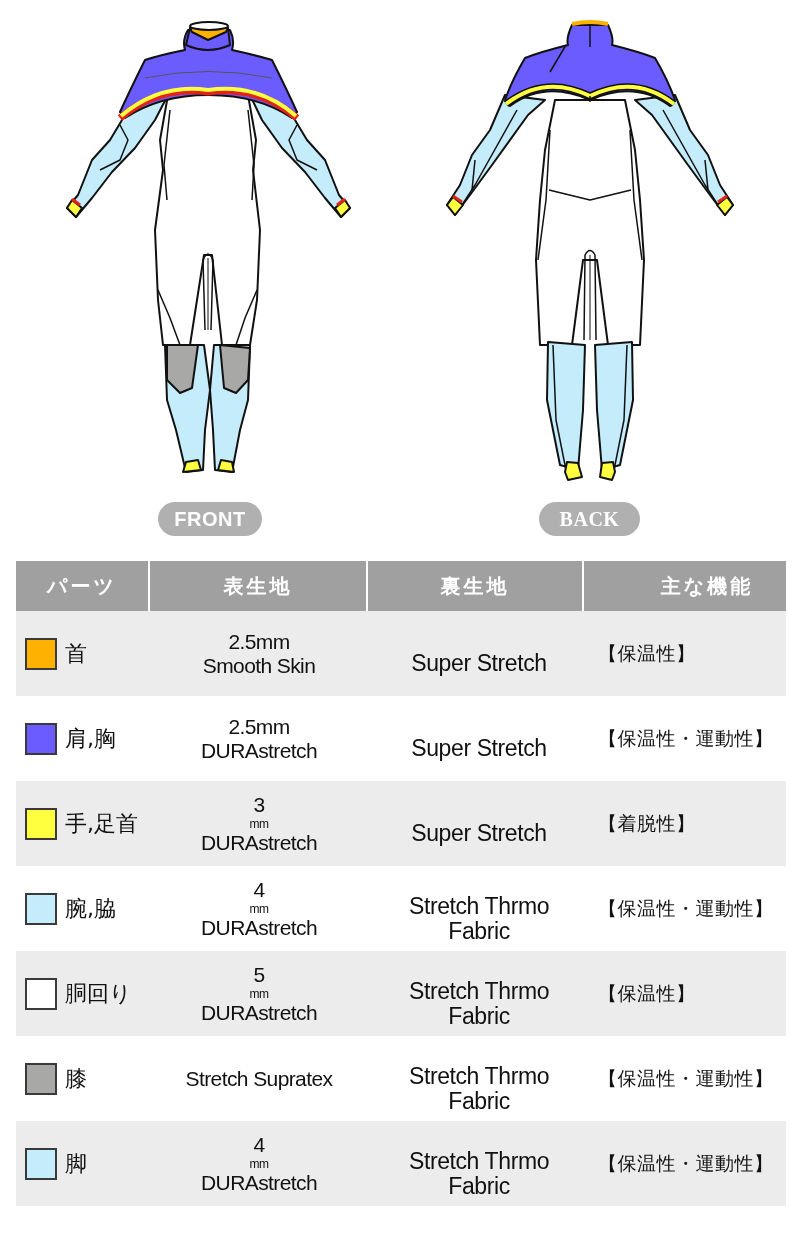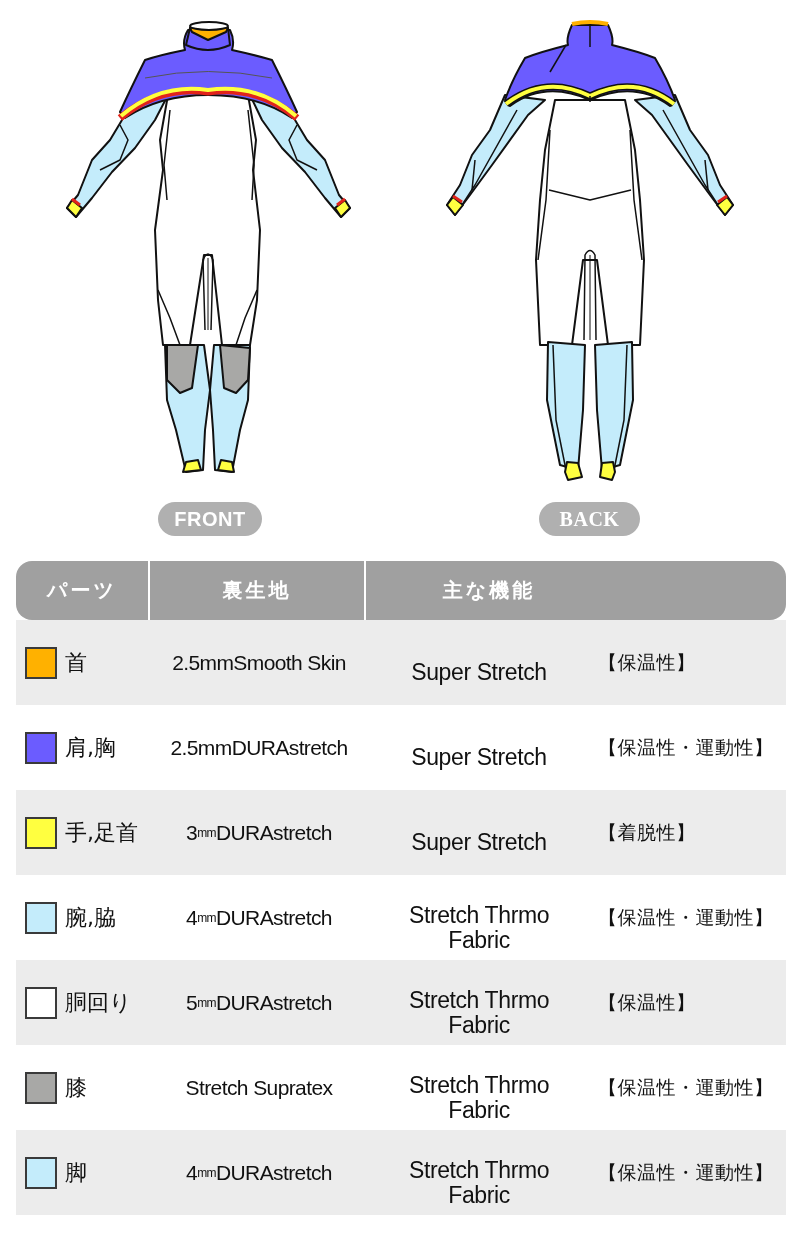--- a/index.html
+++ b/index.html
@@ -8,31 +8,31 @@
   .figure { position: absolute; top: 0; }
   .fig-front { left: 40px; width: 340px; height: 500px; }
   .fig-back { left: 420px; width: 340px; height: 500px; }
   .view-badge { position: absolute; top: 502px; height: 34px; border-radius: 17px;
     background: #b0b0b0; color: #ffffff; font-weight: bold; font-size: 20px;
     font-family: "Liberation Sans", sans-serif; line-height: 34px; text-align: center; letter-spacing: 0.5px; }
   .badge-front { left: 158px; width: 104px; }
   .badge-back { left: 539px; width: 101px; font-family: Liberation Serif, serif; }
 
   .spec-table { position: absolute; left: 16px; top: 561px; width: 770px; }
-  .thead { display: flex; height: 59px; background: #a0a0a0; border-radius: 16px; }
+  .thead { display: flex; height: 50px; background: #a0a0a0; }
   .th { color: #ffffff; font-weight: bold; font-size: 20px; display: flex; align-items: center;
         justify-content: center; letter-spacing: 3px; border-right: 2px solid #ffffff; box-sizing: border-box; }
   .th:last-child { border-right: none; padding-left: 44px; }
   .c1 { width: 134px; } .c2 { width: 218px; } .c3 { width: 216px; } .c4 { width: 202px; }
   .trow { display: flex; height: 85px; align-items: center; }
   .trow.shaded { background: #ececec; }
   .td { display: flex; align-items: center; box-sizing: border-box; color: #111; }
   .td.part { padding-left: 9px; font-size: 22px; }
   .swatch { width: 32px; height: 32px; border: 2px solid #3a3a3a; box-sizing: border-box; margin-right: 8px; flex-shrink: 0; }
-  .td.outer { justify-content: center; font-size: 21px; font-family: "Liberation Sans", sans-serif; letter-spacing: -0.6px; font-weight: 500; }
+  .td.outer { justify-content: center; font-size: 21px; font-family: "Liberation Sans", sans-serif; letter-spacing: -0.6px; font-weight: 500; flex-direction: column; }
   .td.inner { justify-content: center; text-align: center; font-size: 23px; line-height: 25px; font-family: "Liberation Sans", sans-serif; letter-spacing: -0.4px; padding-left: 6px; margin-top: 20px; }
   .td.func { font-size: 19px; padding-left: 14px; letter-spacing: 0.5px; }
   .mm { font-size: 12px; }
 </style>
 </head>
 <body>
 
 <div class="figure fig-front">
 <svg width="340" height="500" viewBox="40 0 340 500" xmlns="http://www.w3.org/2000/svg" stroke="#111" stroke-width="2" stroke-linejoin="round">
 
@@ -120,20 +120,21 @@
   <path d="M600 477 L 602 463 L 613 462 L 615 472 L 612 480 Z" fill="#ffff40"></path>
 </svg>
 </div>
 
 <div class="view-badge badge-front">FRONT</div>
 <div class="view-badge badge-back">BACK</div>
 
 <div class="spec-table">
   <div class="thead">
     <div class="th c1">パーツ</div>
+    <div class="th c2">表生地</div>
     <div class="th c3">裏生地</div>
     <div class="th c4">主な機能</div>
   </div>
   <div id="rows">
       <div class="trow shaded">
         <div class="td part c1">
           <span class="swatch" style="background:#ffb100"></span>
           <span>首</span>
         </div>
         <div class="td outer c2">

